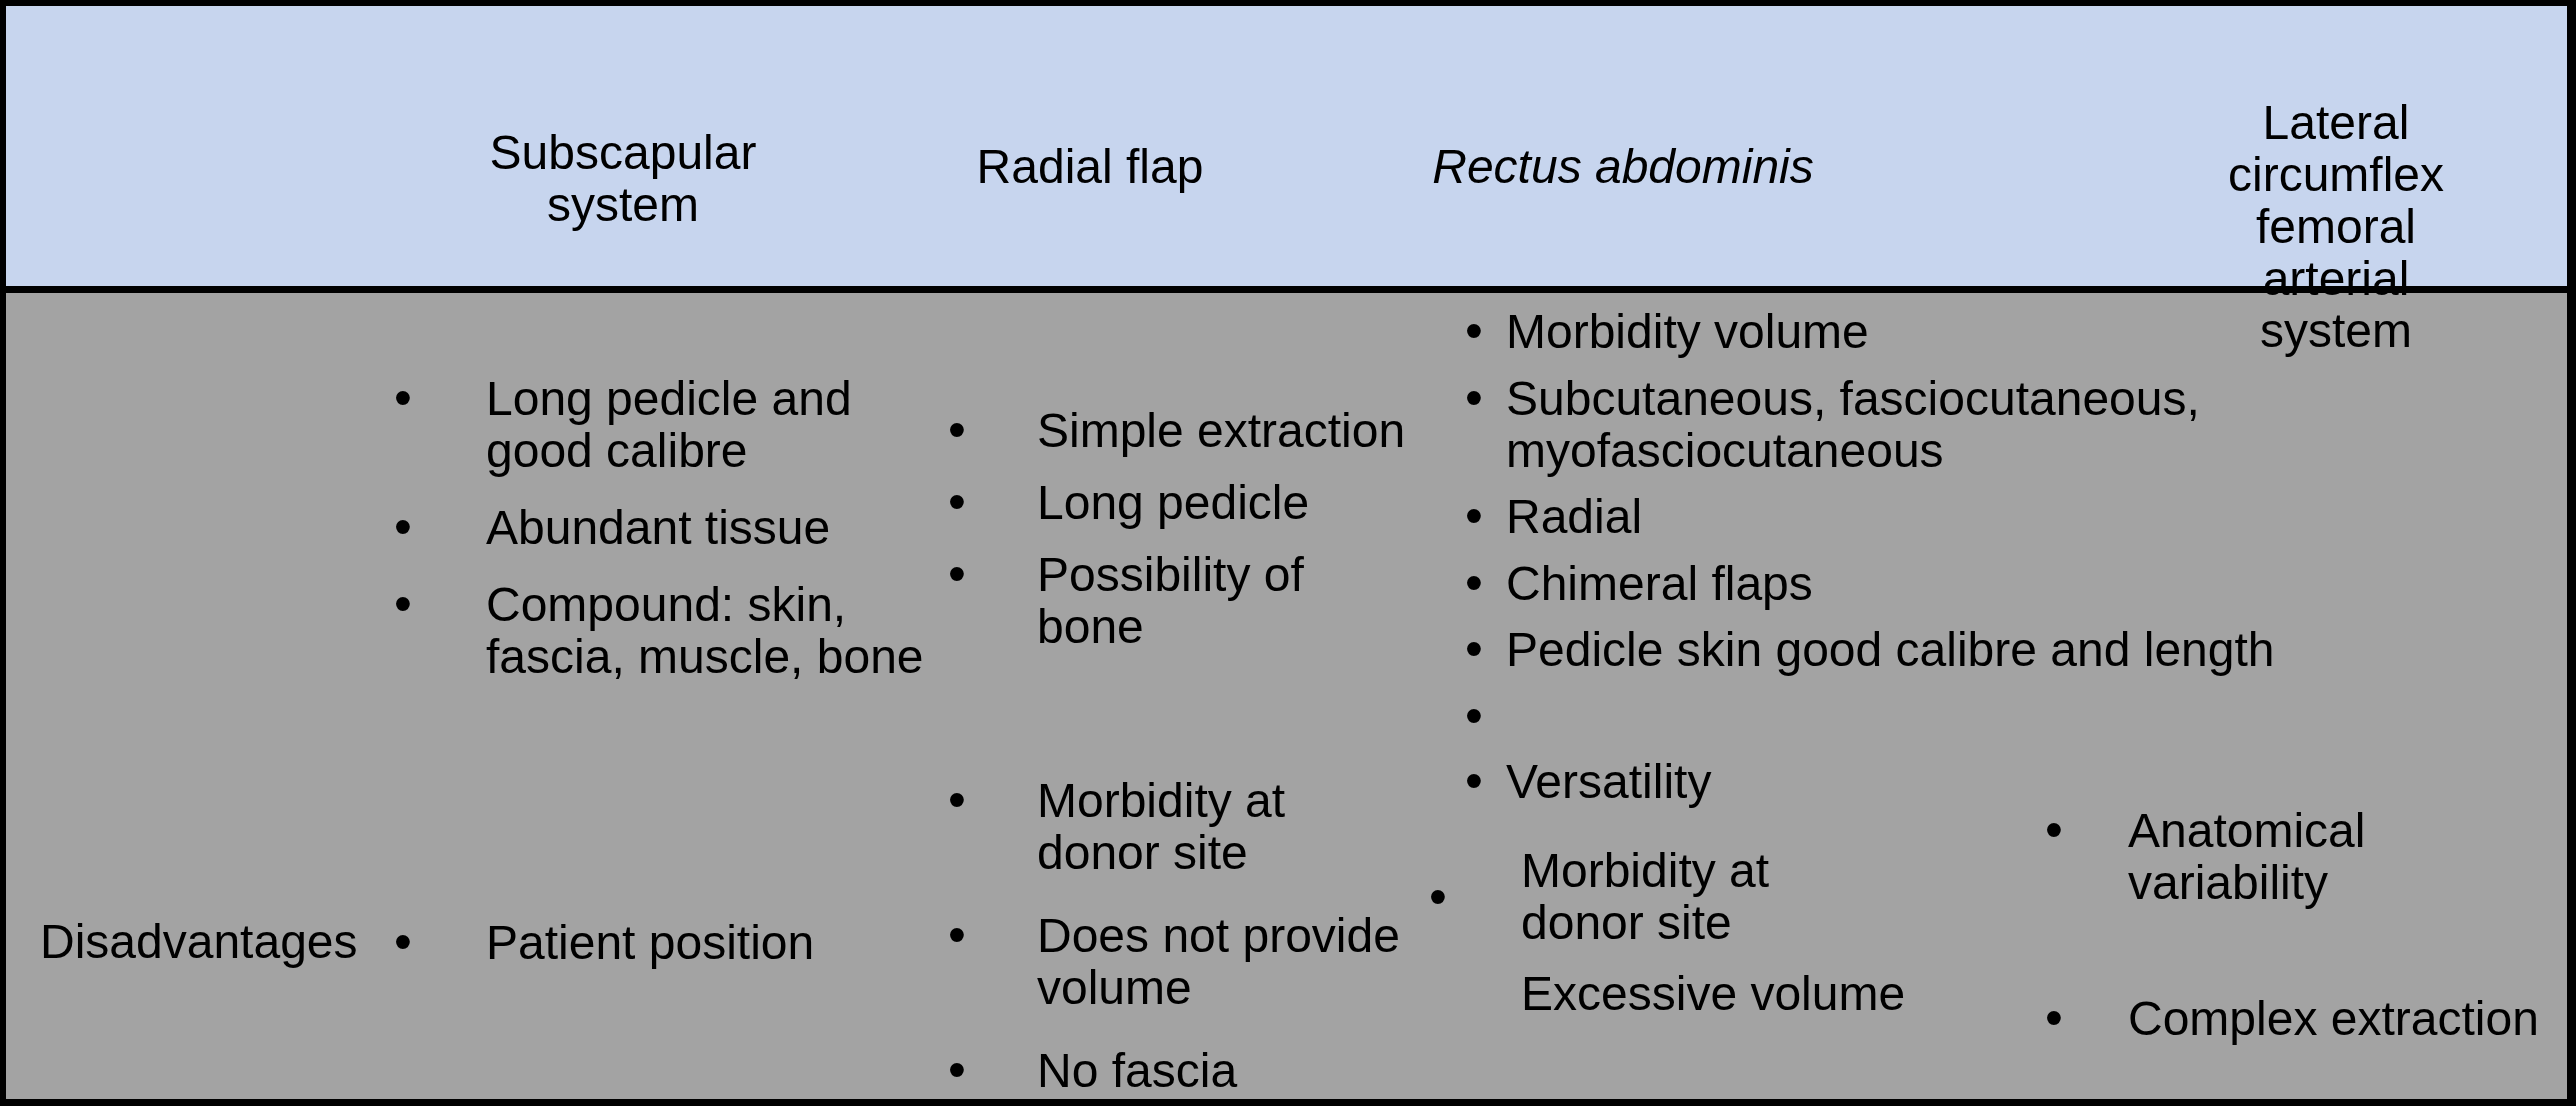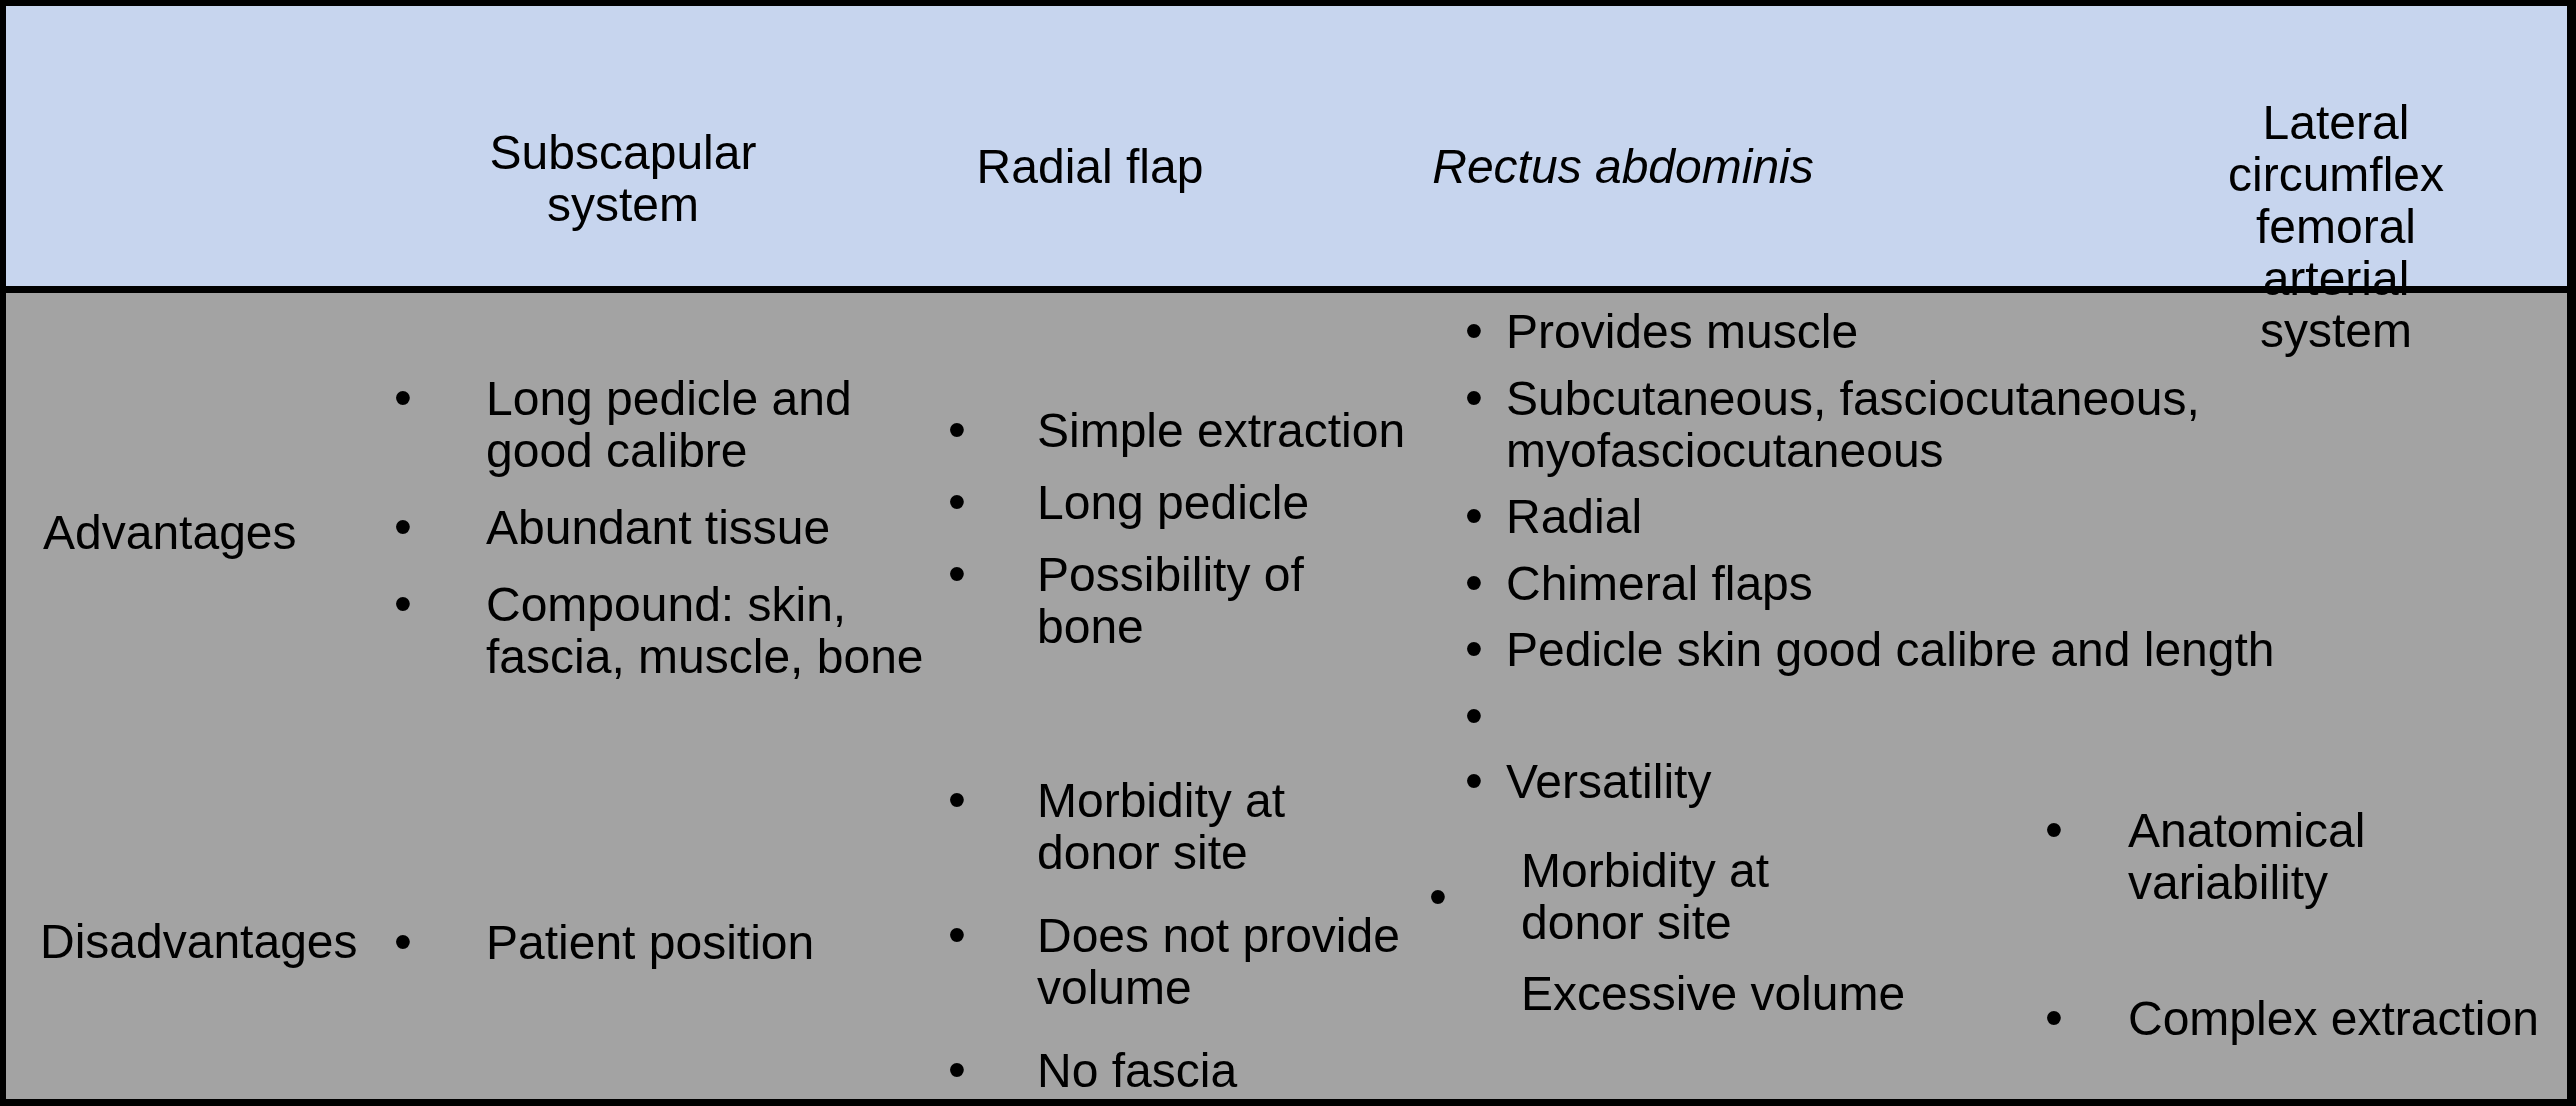--- a/index.html
+++ b/index.html
@@ -87,21 +87,20 @@
 system</div>
 
   <div class="hlabel" style="left:1084px; top:135px;">Radial flap</div>
 
   <div class="hlabel italic" style="left:1617px; top:135px;">Rectus abdominis</div>
 
   <div class="hlabel" style="left:2330px; top:91px;">Lateral circumflex
 femoral arterial
 system</div>
 
-  <div class="rowlabel" style="left:37px; top:501px;">Advantages</div>
 
   <div class="rowlabel" style="left:34px; top:910px;text-align:right;">Disadvantages</div>
 
   <div class="blist" id="list-adv-subscapular">
       <div class="item">
         <span class="dot">•</span>
         <span class="txt">Long pedicle and
 good calibre</span>
       </div>
       <div class="item">
@@ -127,21 +126,21 @@
       <div class="item">
         <span class="dot">•</span>
         <span class="txt">Possibility of
 bone</span>
       </div>
     </div>
 
   <div class="blist" id="list-adv-rectus">
       <div class="item">
         <span class="dot">•</span>
-        <span class="txt">Provides muscle</span>
+        <span class="txt">Morbidity volume</span>
       </div>
       <div class="item">
         <span class="dot">•</span>
         <span class="txt">Subcutaneous, fasciocutaneous, myofasciocutaneous</span>
       </div>
       <div class="item">
         <span class="dot">•</span>
         <span class="txt">Radial</span>
       </div>
       <div class="item">

